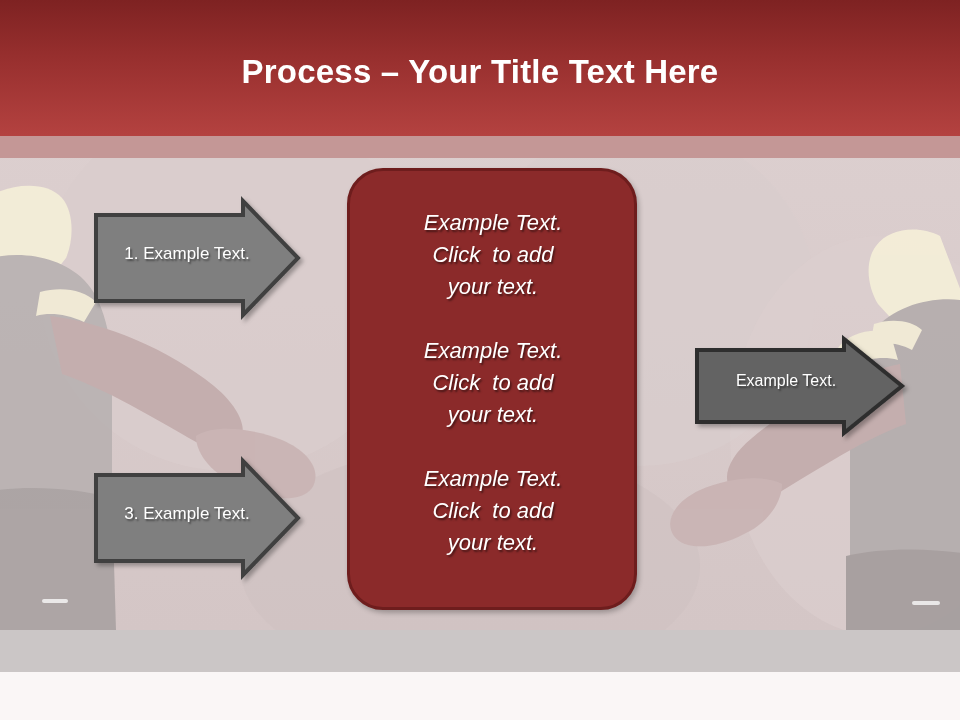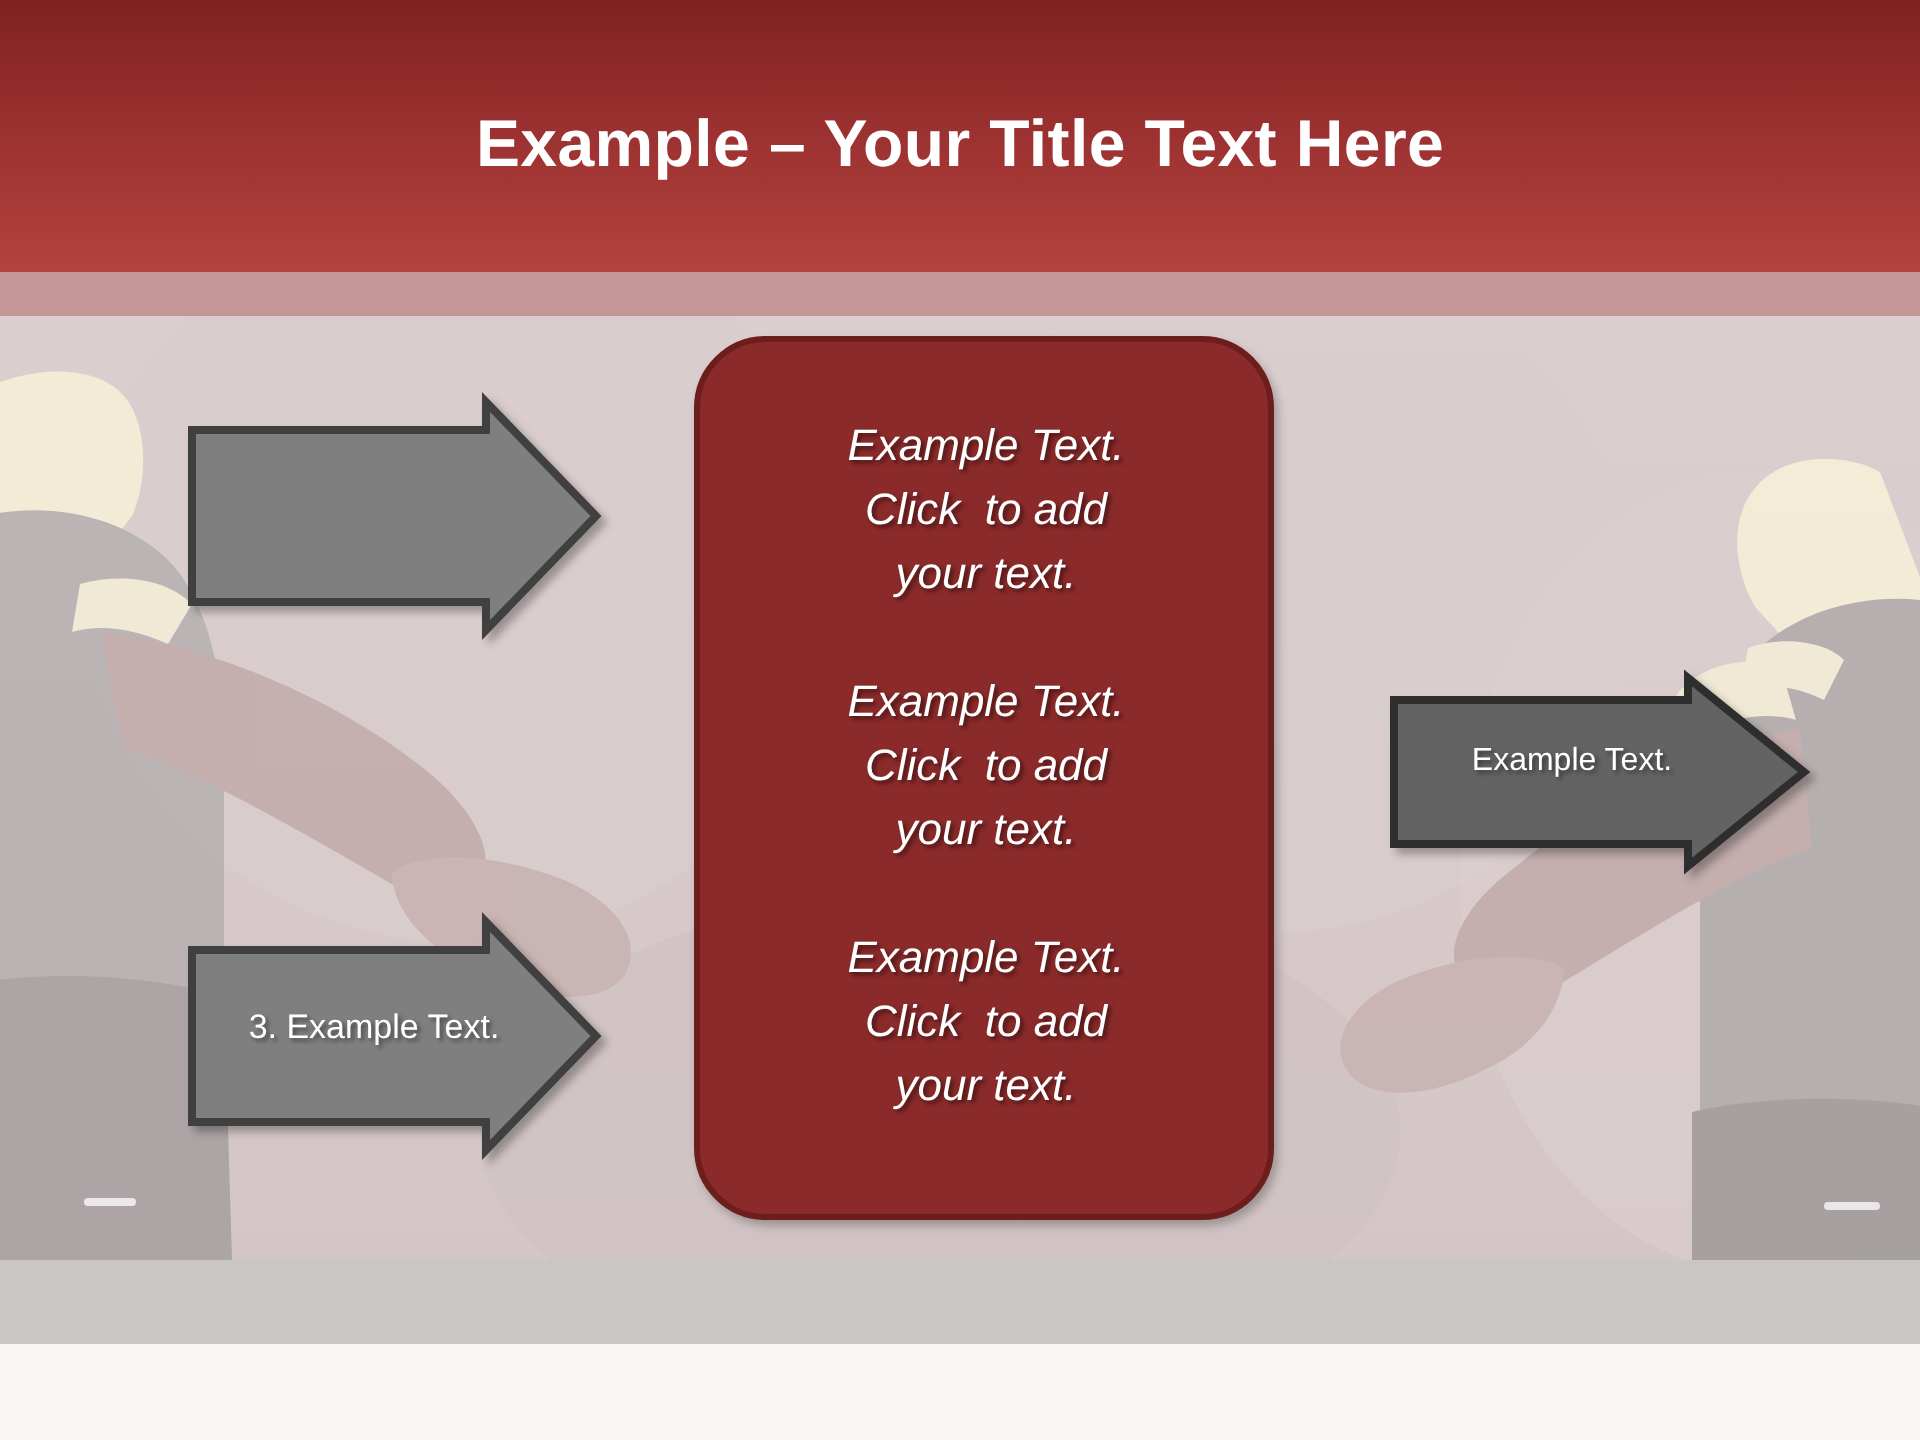--- a/index.html
+++ b/index.html
@@ -205,32 +205,33 @@
       <rect x="912" y="465" width="28" height="4" rx="2" fill="#ffffff" opacity="0.75"></rect>
     </svg>
   </div>
 
   <div class="bottom-band"></div>
   <div class="footer-white"></div>
 
   <div class="header-bar"></div>
   <div class="header-underline"></div>
   <div class="slide-title">
-    <span class="t-strong">Example</span><span class="t-rest"> – Your Title Text Here</span>
+    <span class="t-strong">Process</span><span class="t-rest"> – Your Title Text Here</span>
   </div>
 
   <div class="arrow arrow-1">
     <svg width="210" height="120" viewBox="0 0 210 120">
       <defs>
         <filter id="sh1" x="-20%" y="-20%" width="150%" height="150%">
           <feDropShadow dx="3" dy="3" stdDeviation="2" flood-color="#000000" flood-opacity="0.3"></feDropShadow>
         </filter>
       </defs>
       <polygon points="3,17 150,17 150,3 205,60 150,117 150,103 3,103" fill="#7f7f7f" stroke="#3f3f3f" stroke-width="4" stroke-linejoin="miter" filter="url(#sh1)"></polygon>
     </svg>
+    <span class="arrow-label">1. Example Text.</span>
   </div>
 
 
   <div class="arrow arrow-3">
     <svg width="210" height="120" viewBox="0 0 210 120">
       <defs>
         <filter id="sh3" x="-20%" y="-20%" width="150%" height="150%">
           <feDropShadow dx="3" dy="3" stdDeviation="2" flood-color="#000000" flood-opacity="0.3"></feDropShadow>
         </filter>
       </defs>

